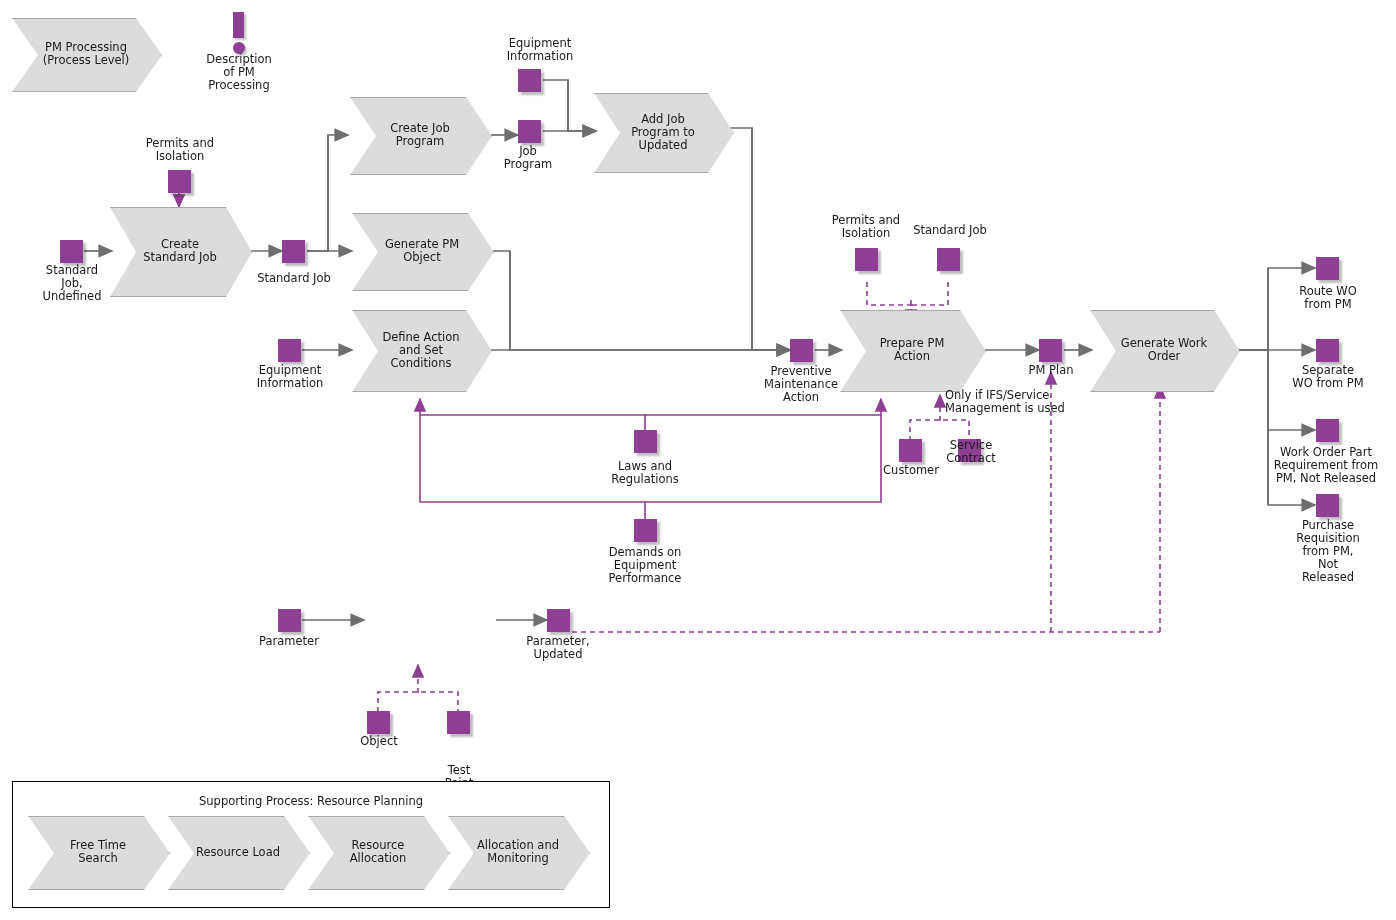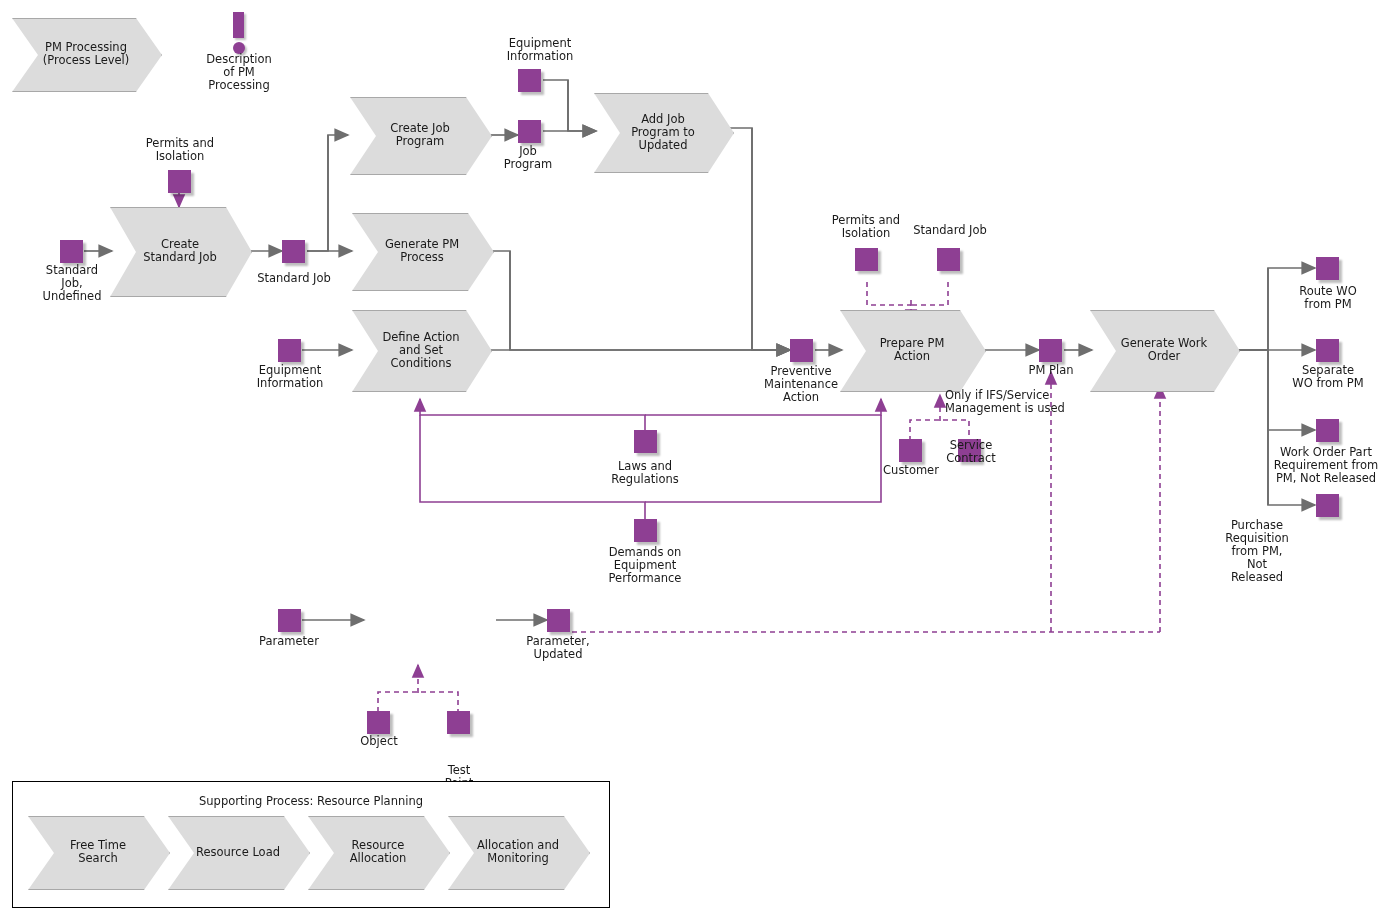--- a/index.html
+++ b/index.html
@@ -158,21 +158,21 @@
   <div class="proc" style="left:594px;top:93px;width:138px;height:78px;">
     <div class="body"></div>
     <div class="txt">Add Job
 Program to
 Updated</div>
   </div>
 
   <div class="proc" style="left:352px;top:213px;width:140px;height:76px;">
     <div class="body"></div>
     <div class="txt">Generate PM
-Process</div>
+Object</div>
   </div>
 
   <div class="proc" style="left:352px;top:310px;width:138px;height:80px;">
     <div class="body"></div>
     <div class="txt">Define Action
 and Set
 Conditions</div>
   </div>
 
   <div class="proc" style="left:840px;top:310px;width:144px;height:80px;">
@@ -264,21 +264,21 @@
   <div class="node" style="left:1316px;top:339px;"></div>
   <div class="nlabel" style="left:1270px;top:364px;width:116px;">Separate
 WO from PM</div>
 
   <div class="node" style="left:1316px;top:419px;"></div>
   <div class="nlabel" style="left:1256px;top:446px;width:140px;">Work Order Part
 Requirement from
 PM, Not Released</div>
 
   <div class="node" style="left:1316px;top:494px;"></div>
-  <div class="nlabel" style="left:1201px;top:519px;width:112px;">Purchase
+  <div class="nlabel" style="left:1272px;top:519px;width:112px;">Purchase
 Requisition
 from PM,
 Not
 Released</div>
 
   <div class="atext" style="left:945px;top:389px;width:160px;">Only if IFS/Service
 Management is used</div>
 
   <div class="support" style="left:12px;top:781px;width:598px;height:127px;">
     <div class="cap">Supporting Process: Resource Planning</div>

